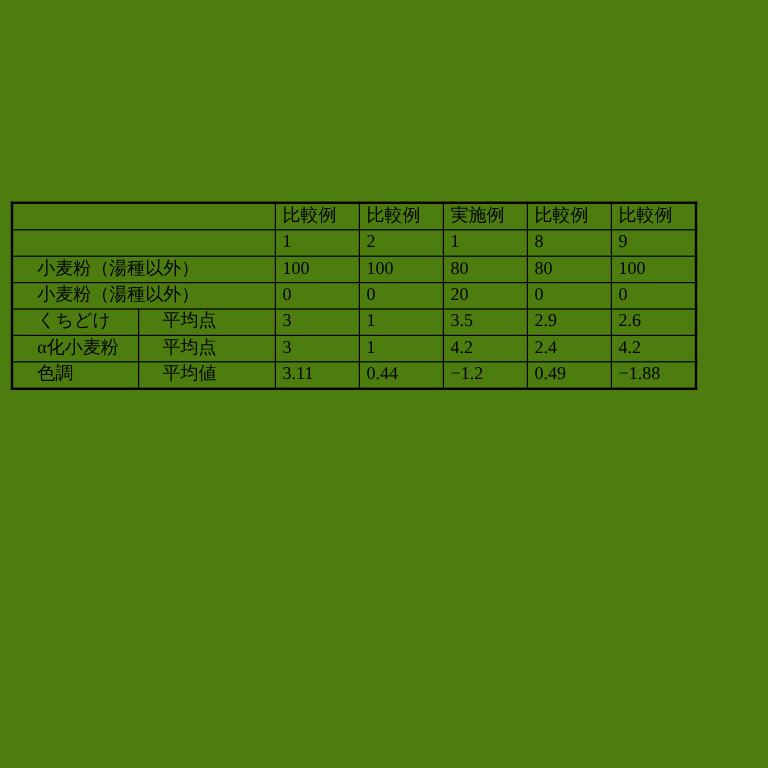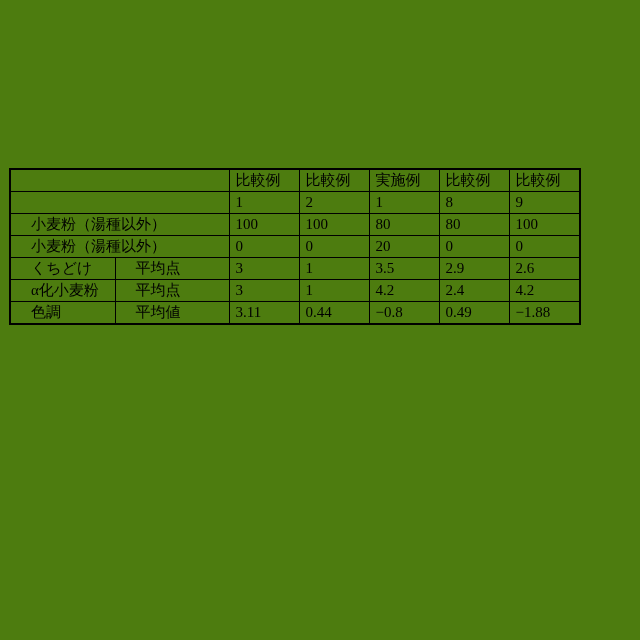--- a/index.html
+++ b/index.html
@@ -108,19 +108,19 @@
         <td>1</td>
         <td>4.2</td>
         <td>2.4</td>
         <td>4.2</td>
       </tr>
       <tr>
         <td class="lbl">色調</td>
         <td class="lbl">平均値</td>
         <td>3.11</td>
         <td>0.44</td>
-        <td>−0.8</td>
+        <td>−1.2</td>
         <td>0.49</td>
         <td>−1.88</td>
       </tr>
     </tbody>
   </table>
 </div>
 
 </body></html>

